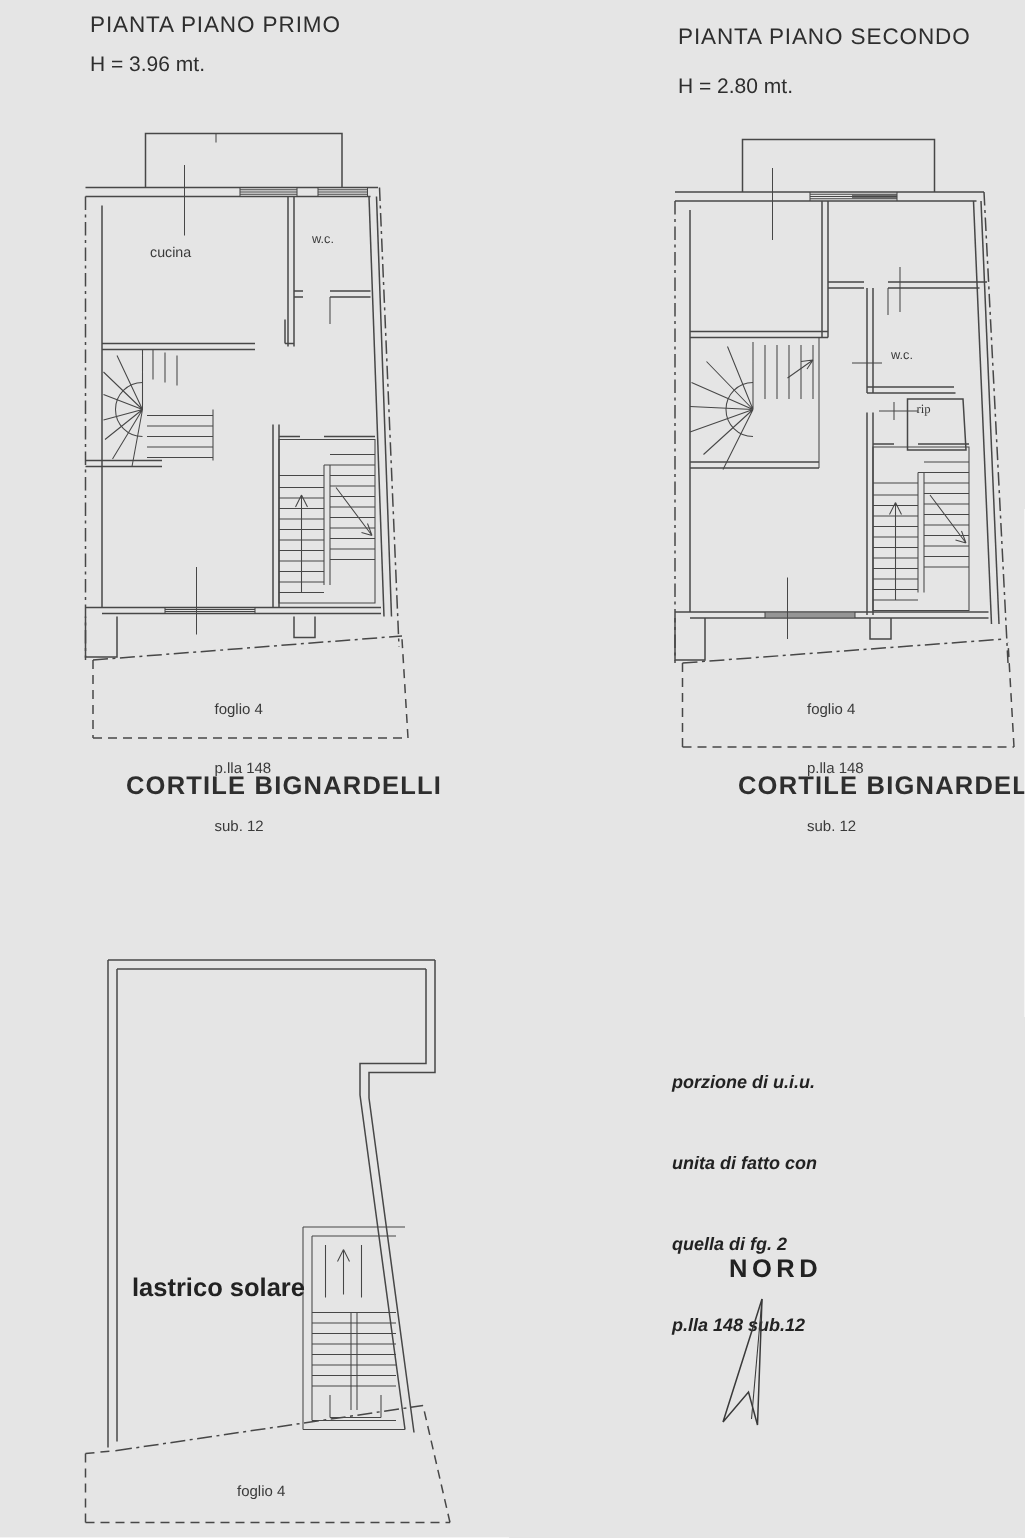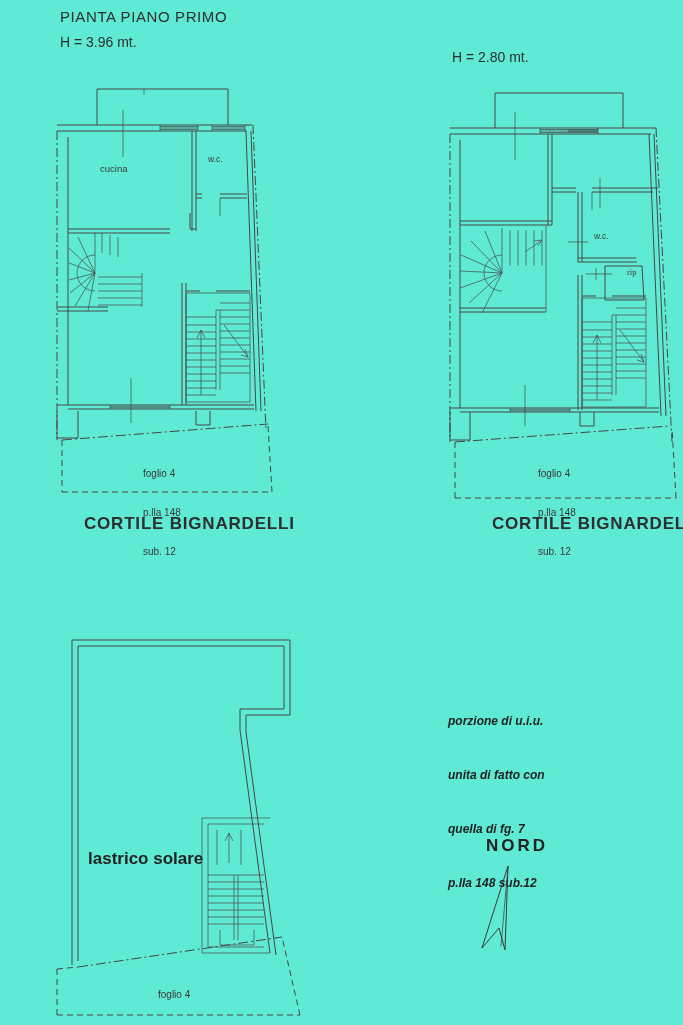--- a/index.html
+++ b/index.html
@@ -1,16 +1,16 @@
 <!DOCTYPE html>
 <html><head>
 <meta charset="utf-8">
 <style>
   html,body{margin:0;padding:0;background:#ffffff;}
-  #sheet{position:relative;width:683px;height:1025px;background:#5eead4;overflow:hidden;
+  #sheet{position:relative;width:683px;height:1025px;background:#e5e5e5;overflow:hidden;
          font-family:"Liberation Sans","DejaVu Sans",sans-serif;color:#2e2e2e;}
   .t{position:absolute;white-space:pre;}
   .title{font-size:15px;letter-spacing:0.6px;color:#2e2e2e;}
   .hnote{font-size:14px;color:#2e2e2e;}
   .roomlbl{font-size:9.5px;color:#3a3a3a;}
   .smalllbl{font-size:8.5px;color:#3a3a3a;}
   .parcel{font-size:10px;line-height:13px;color:#3a3a3a;}
   .caption{font-size:17px;font-weight:600;letter-spacing:0.8px;color:#2e2e2e;}
   .note{font-size:12px;font-weight:600;line-height:18px;color:#222;font-style:italic;}
   .nord{font-size:17px;font-weight:600;letter-spacing:3px;color:#222;}
@@ -18,20 +18,21 @@
   svg{position:absolute;overflow:visible;}
   svg *{vector-effect:non-scaling-stroke;}
 </style>
 </head>
 <body>
 
 <div id="sheet">
 
   <div class="t title" style="left:60px;top:8px;">PIANTA PIANO PRIMO</div>
   <div class="t hnote" style="left:60px;top:34px;">H = 3.96 mt.</div>
+  <div class="t title" style="left:452px;top:16px;">PIANTA PIANO SECONDO</div>
   <div class="t hnote" style="left:452px;top:49px;">H = 2.80 mt.</div>
 
   <svg style="left:40px;top:85px;" width="240" height="415" viewBox="0 0 240 415">
     <g stroke="#474747" stroke-width="1" fill="none">
 
       <path d="M57,40 L57,4 L188,4 L188,40"></path>
       <path d="M104,4 L104,10" stroke-width="0.7"></path>
 
       <path d="M17,40 H212"></path>
         <path d="M28,46 H207"></path>
@@ -194,21 +195,21 @@
       </g>
 
       <path d="M23,332 L227,302" stroke-dasharray="10 3 2 3"></path>
       <path d="M2,334 L23,332 M2,334 V380 M2,380 H245 M245,380 L227,302" stroke-dasharray="6 4"></path>
     </g>
   </svg>
 
   <div class="t roomlbl" style="left:100px;top:163px;">cucina</div>
   <div class="t smalllbl" style="left:208px;top:154px;">w.c.</div>
   <div class="t smalllbl" style="left:594px;top:231px;">w.c.</div>
-  <div class="t smalllbl" style="left:627px;top:267px;font-family:Liberation Serif, serif;">rip</div>
+  <div class="t smalllbl" style="left:611px;top:267px;font-family:Liberation Serif, serif;">rip</div>
   <div class="t terrlbl" style="left:88px;top:849px;">lastrico solare</div>
 
   <div class="t parcel" style="left:143px;top:441px;">
     <div>foglio 4</div>
     <div>p.lla 148</div>
     <div>sub. 12</div>
   </div>
   <div class="t parcel" style="left:538px;top:441px;">
     <div>foglio 4</div>
     <div>p.lla 148</div>
@@ -219,21 +220,21 @@
     
     
   </div>
 
   <div class="t caption" style="left:84px;top:514px;">CORTILE BIGNARDELLI</div>
   <div class="t caption" style="left:492px;top:514px;">CORTILE BIGNARDELLI</div>
 
   <div class="t note" style="left:448px;top:676px;">
     <div>porzione di u.i.u.</div>
     <div>unita di fatto con</div>
-    <div>quella di fg. 7</div>
+    <div>quella di fg. 2</div>
     <div>p.lla 148 sub.12</div>
   </div>
 
   <div class="t nord" style="left:486px;top:836px;">NORD</div>
   <svg style="left:455px;top:858px;" width="80" height="100" viewBox="0 0 80 100">
     <g stroke="#3a3a3a" stroke-width="1" fill="none">
       <polygon points="53,8 27,90 44,70 50,92"></polygon>
       <path d="M53,8 L46,88" stroke-width="0.7"></path>
     </g>
   </svg>

